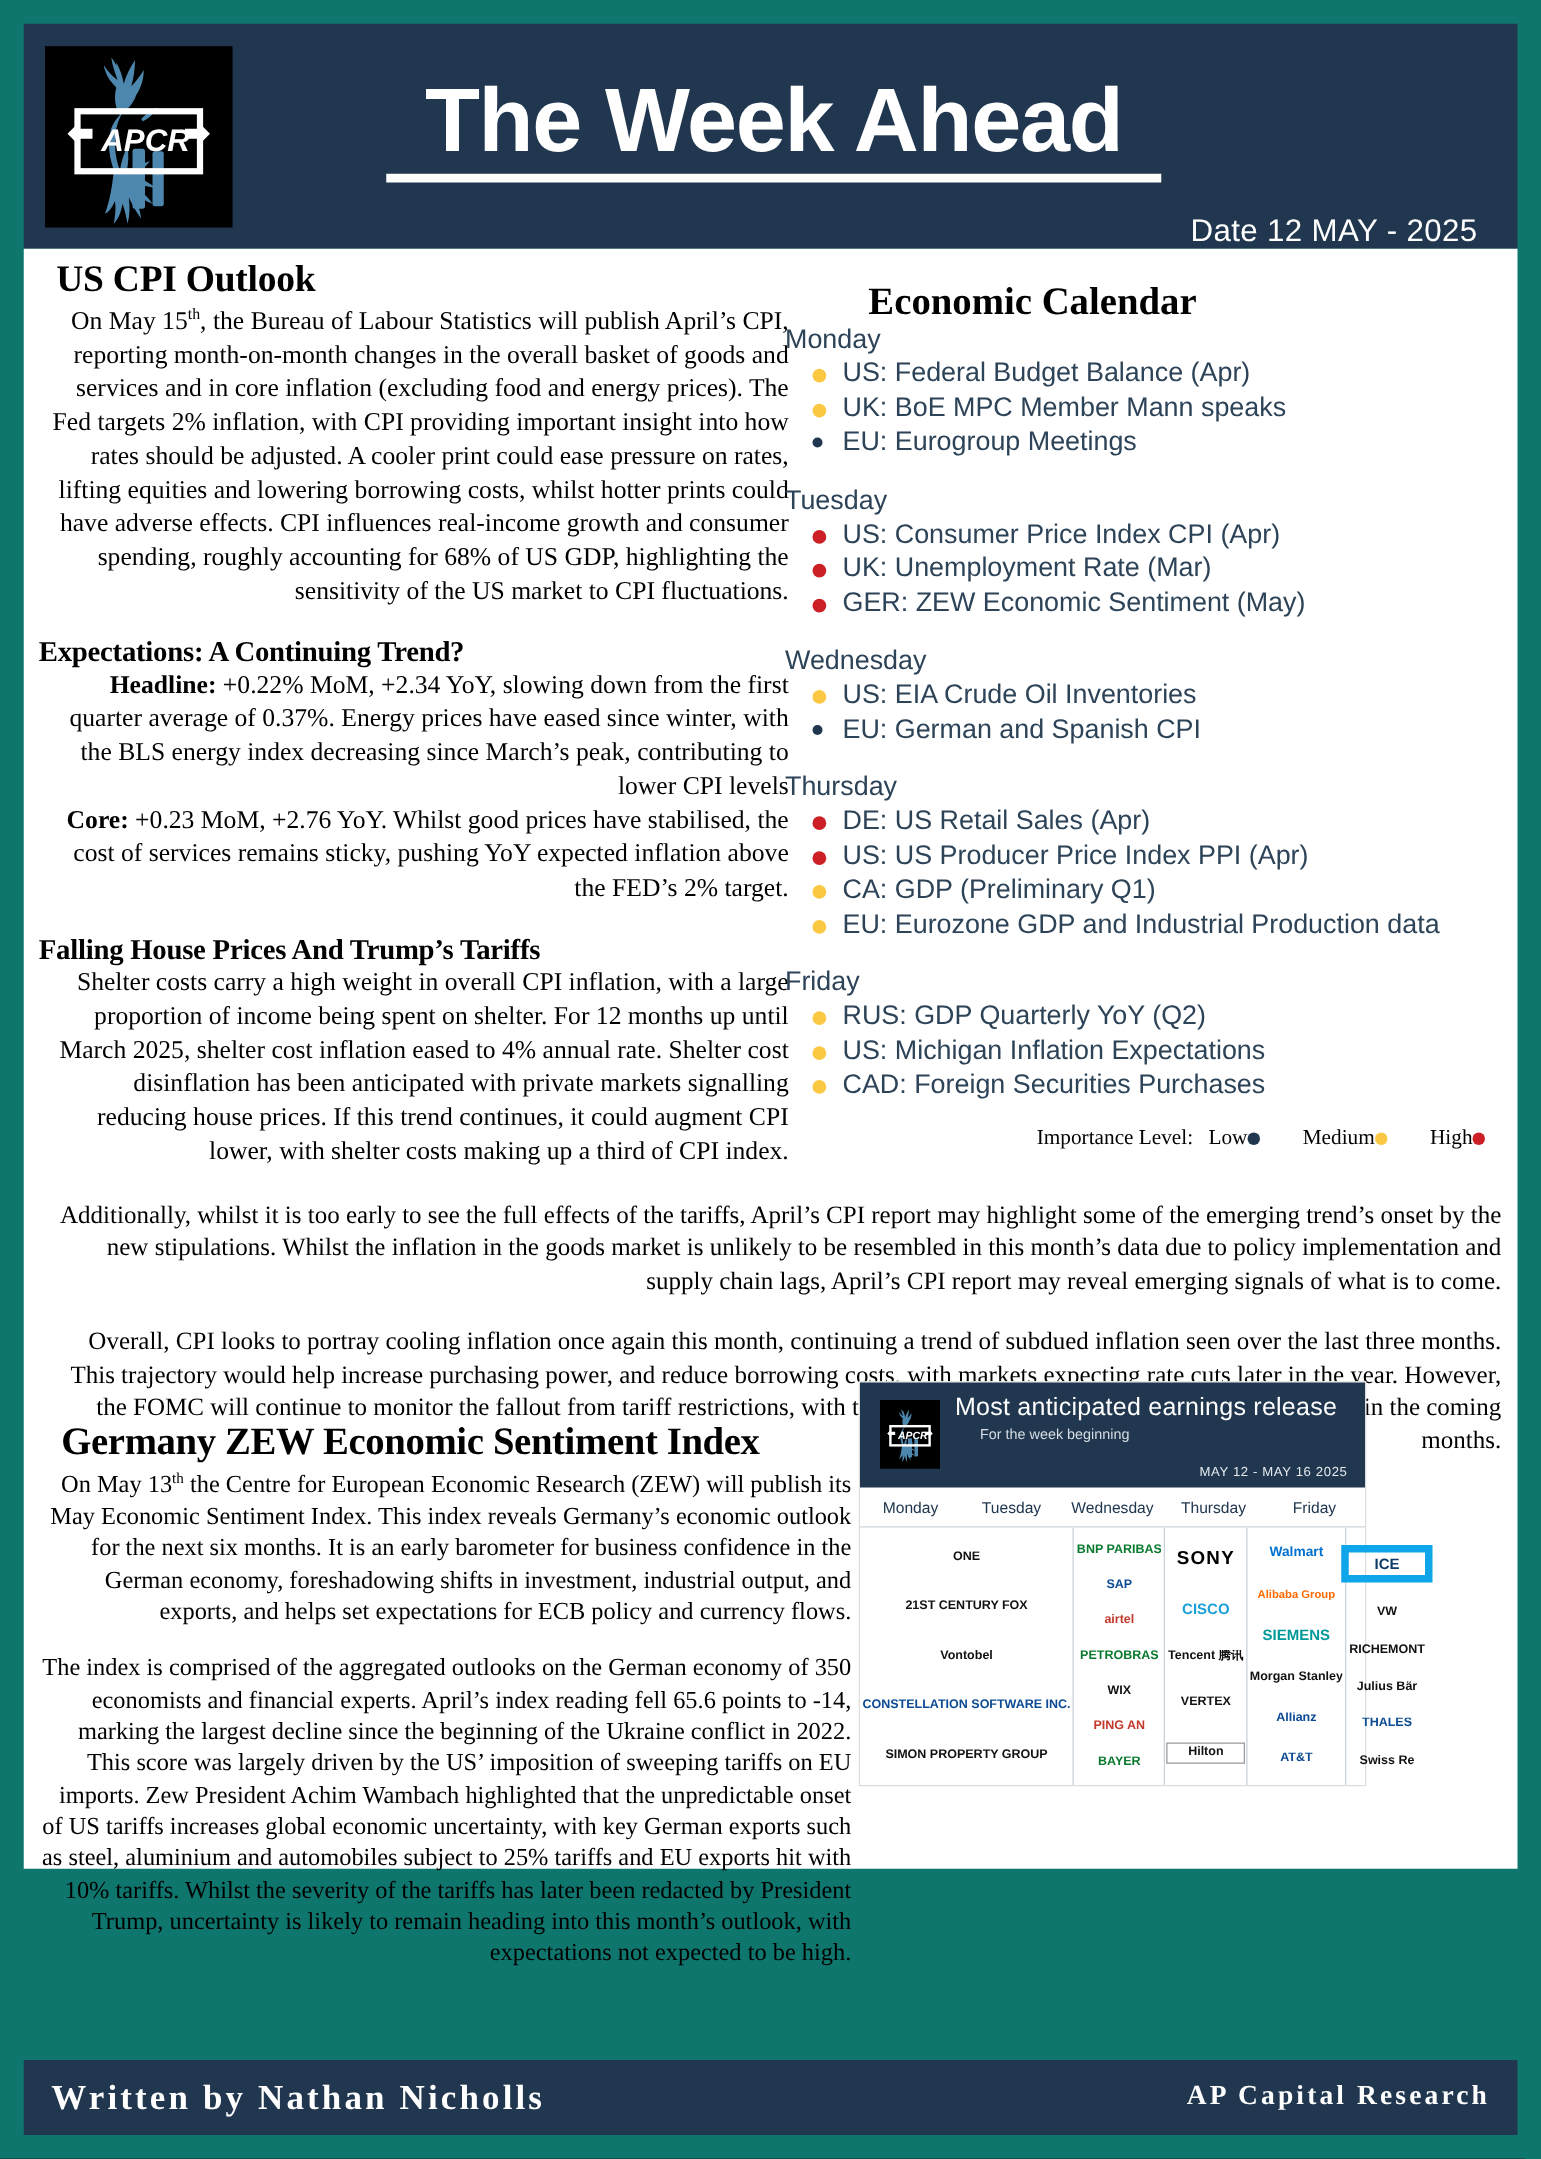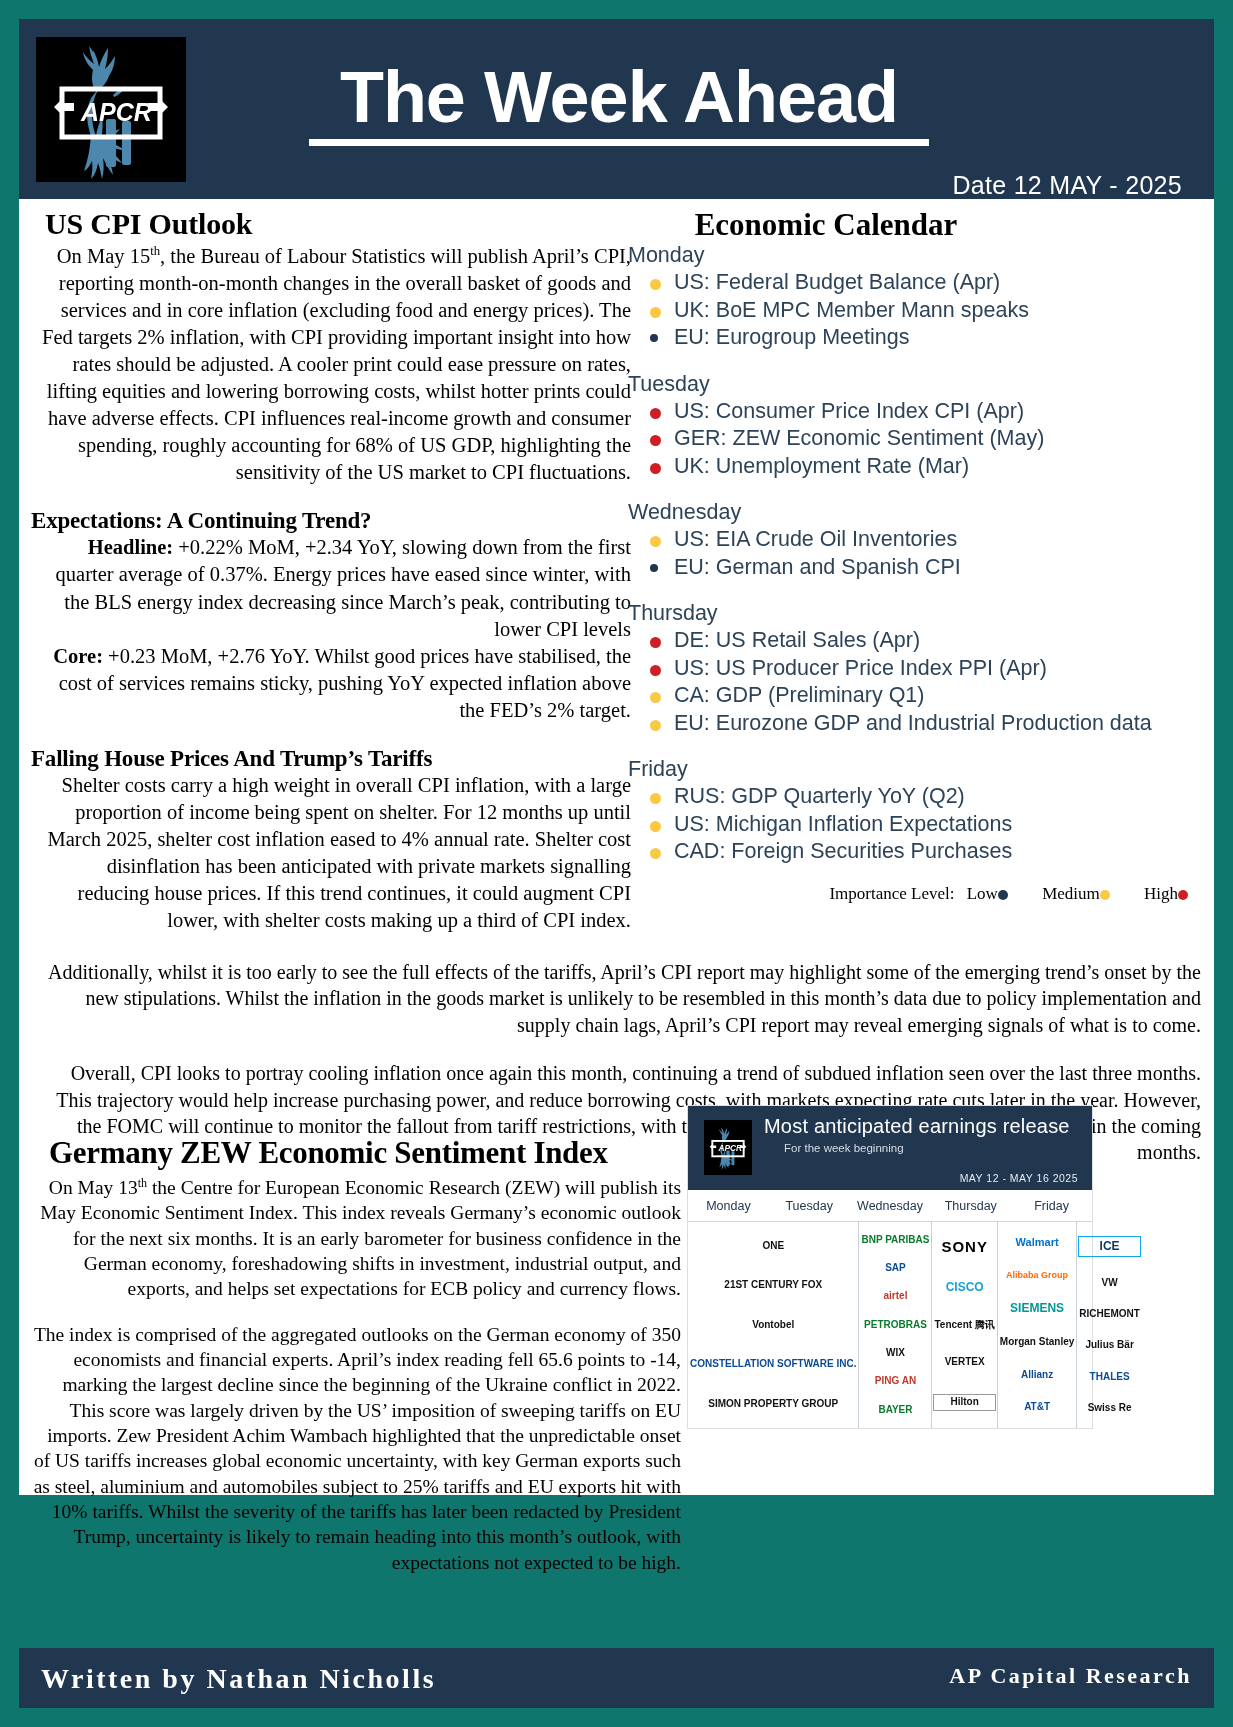--- a/index.html
+++ b/index.html
@@ -86,21 +86,21 @@
   
   .col-left {
     position: absolute;
     left: 12px;
     top: 8px;
     width: 600px;
   }
   .col-right {
     position: absolute;
     left: 607px;
-    top: 8px;
+    top: 24px;
     width: 580px;
   }
 
   h2.sec-title {
     font-family: "Liberation Serif", "DejaVu Serif", serif;
     font-weight: bold;
     font-size: 30px;
     margin: 0 0 2px 0;
     padding-left: 14px;
     color: #000;
@@ -302,21 +302,21 @@
   }
   .tile.blue { color:#0b4a94; font-weight:bold; }
   .tile.green { color:#0a7a2f; font-weight:bold; }
   .tile.red { color:#c0392b; font-weight:bold; }
   .tile.dark { color:#111; font-weight:bold; }
   .tile.sony { font-size:15px; letter-spacing:1px; font-weight:bold; color:#000; }
   .tile.cisco { color:#1ba0d7; font-weight:bold; font-size:12px; }
   .tile.siemens { color:#009999; font-weight:bold; font-size:12px; }
   .tile.walmart { color:#0071ce; font-weight:bold; font-size:11px; }
   .tile.alibaba { color:#ff6a00; font-weight:bold; font-size:9px; }
-  .tile.ice { border:1px solid #0ea5e9; padding:3px 0; color:#0d3b66; font-weight:bold; font-size:12px; }
+  .tile.ice { border:6px solid #0ea5e9; padding:3px 0; color:#0d3b66; font-weight:bold; font-size:12px; }
   .tile.box { border:1px solid #999; padding:2px 0; }
 
   
   .footer {
     position: absolute;
     left: 19px;
     bottom: 19px;
     width: 1195px;
     height: 60px;
     background: #20374f;
@@ -405,22 +405,22 @@
           <li><span class="dot medium"></span><span>US: Federal Budget Balance (Apr)</span></li>
           <li><span class="dot medium"></span><span>UK: BoE MPC Member Mann speaks</span></li>
           <li><span class="dot low"></span><span>EU: Eurogroup Meetings</span></li>
         </ul>
       </div>
 
       <div class="day-block">
         <div class="day-name">Tuesday</div>
         <ul class="events">
           <li><span class="dot high"></span><span>US: Consumer Price Index CPI (Apr)</span></li>
+          <li><span class="dot high"></span><span>UK: Unemployment Rate (Mar)</span></li>
           <li><span class="dot high"></span><span>GER: ZEW Economic Sentiment (May)</span></li>
-          <li><span class="dot high"></span><span>UK: Unemployment Rate (Mar)</span></li>
         </ul>
       </div>
 
       <div class="day-block">
         <div class="day-name">Wednesday</div>
         <ul class="events">
           <li><span class="dot medium"></span><span>US: EIA Crude Oil Inventories</span></li>
           <li><span class="dot low"></span><span>EU: German and Spanish CPI</span></li>
         </ul>
       </div>

